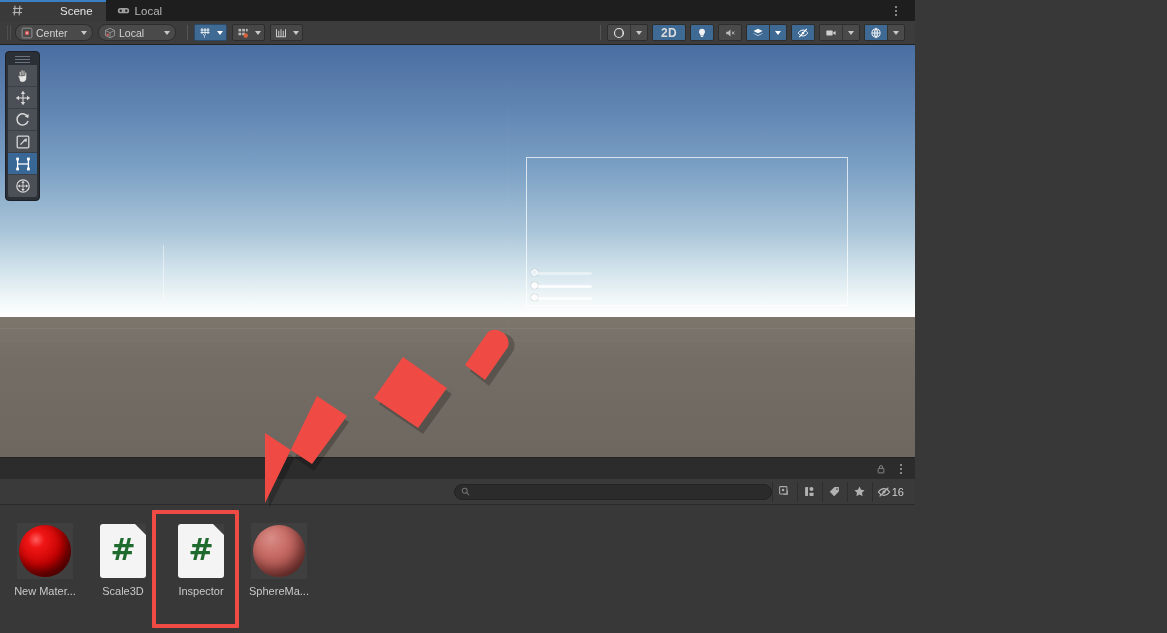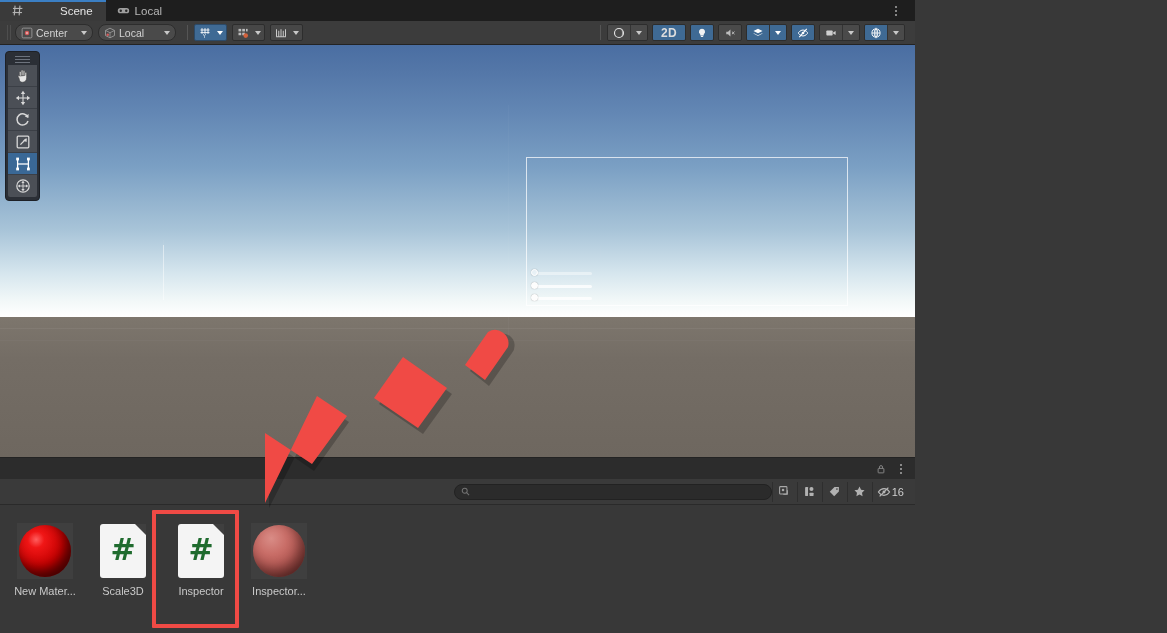--- a/index.html
+++ b/index.html
@@ -660,21 +660,21 @@
             <span class="cs-hash">#</span>
           </div>
         </div>
         <div class="asset-label">Inspector</div>
       </div>
 
       <div class="asset">
         <div class="asset-thumb">
           <div class="sphere mat-dusty"></div>
         </div>
-        <div class="asset-label">Inspector...</div>
+        <div class="asset-label">SphereMa...</div>
       </div>
     </div>
 
     <div class="hl-box" style="left:152px;top:510px;width:87px;height:118px;"></div>
   </div>
 
   <div id="inspector">
     <div class="insp-body"></div>
   </div>
 

